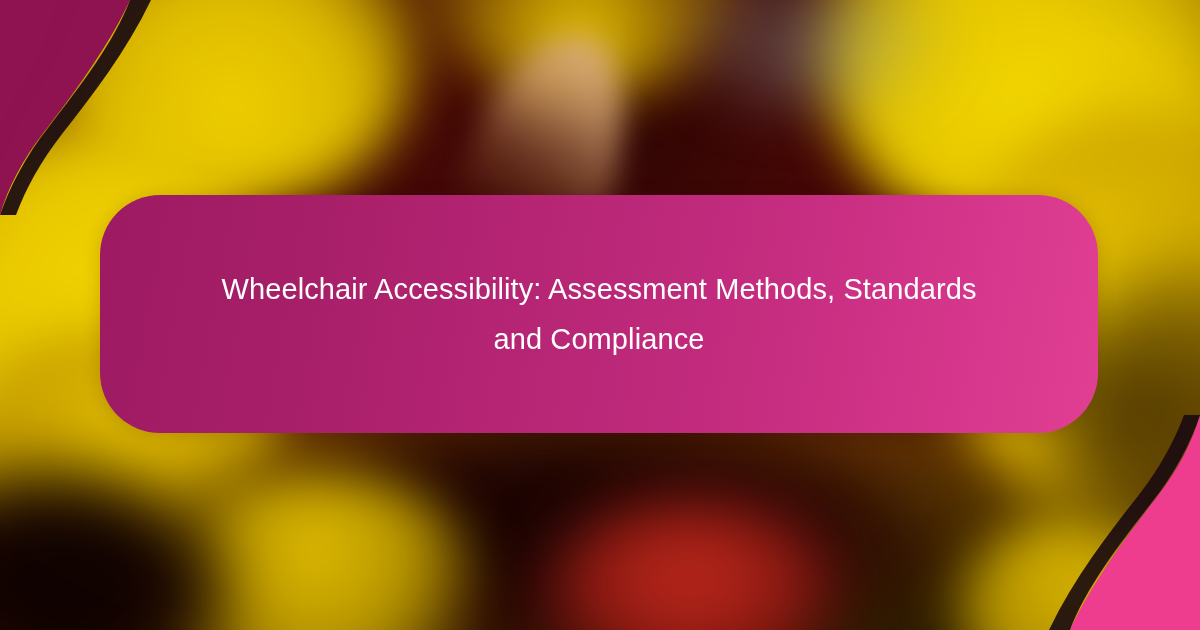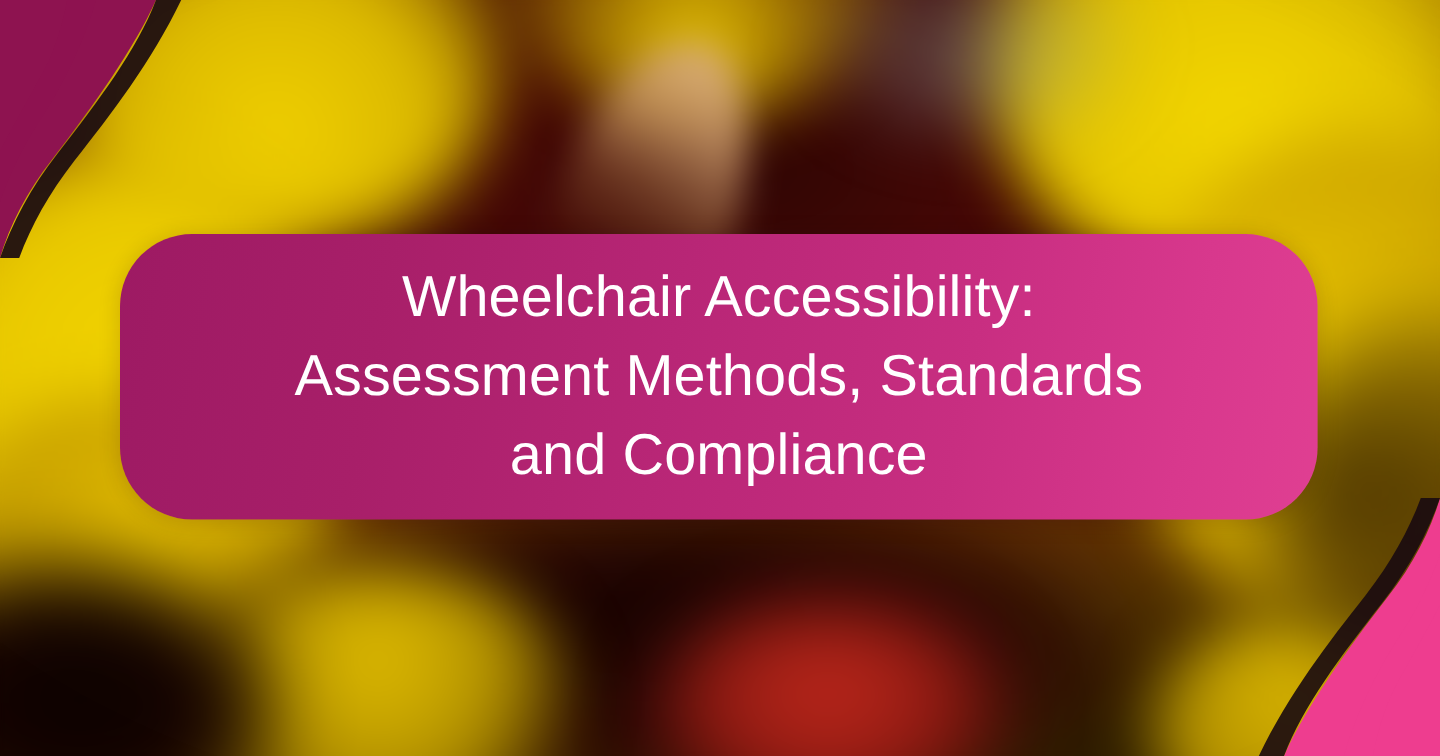--- a/index.html
+++ b/index.html
@@ -138,22 +138,22 @@
     background: linear-gradient(100deg, #9d1a63 0%, #a81f69 22%, #b82676 46%, #c82e81 70%, #d8388d 88%, #e03f92 100%);
     box-shadow: 0 2px 18px rgba(40,0,20,0.18);
     display: flex;
     align-items: center;
     justify-content: center;
     box-sizing: border-box;
     padding: 0 64px;
   }
   .title-text {
     color: #ffffff;
-    font-size: 48px;
-    line-height: 66px;
+    font-size: 29px;
+    line-height: 50px;
     font-weight: 400;
     text-align: center;
     letter-spacing: 0.1px;
     max-width: 760px;
   }
 </style>
 </head>
 <body>
 
 <div id="stage">

